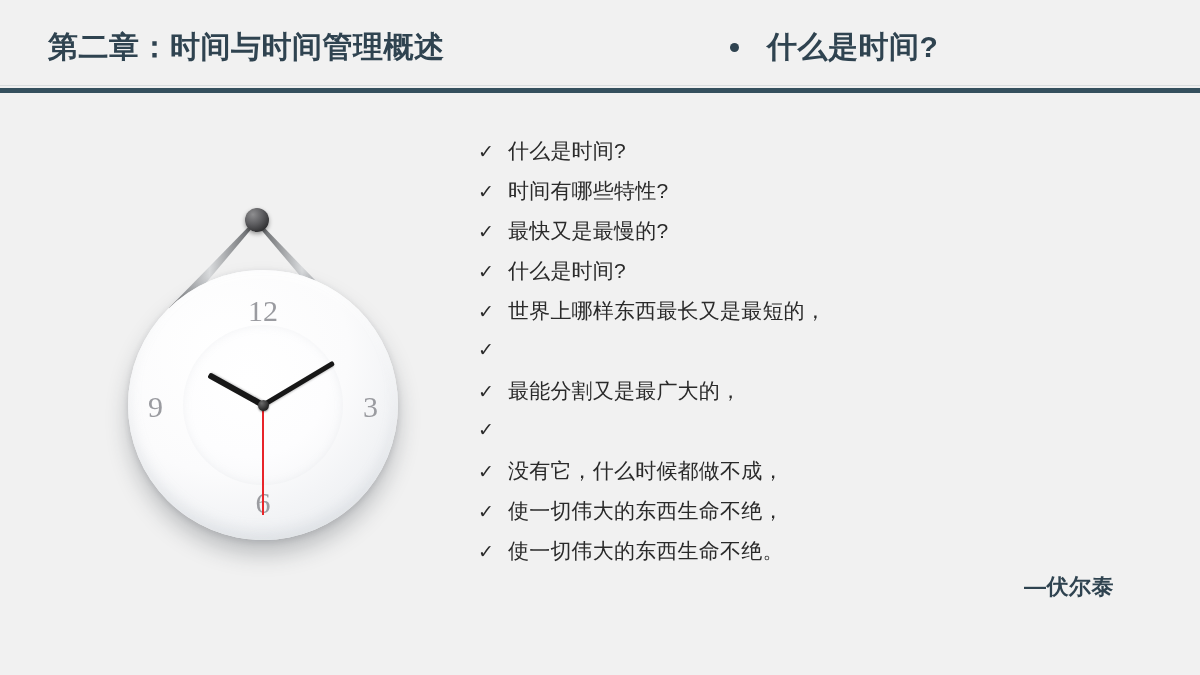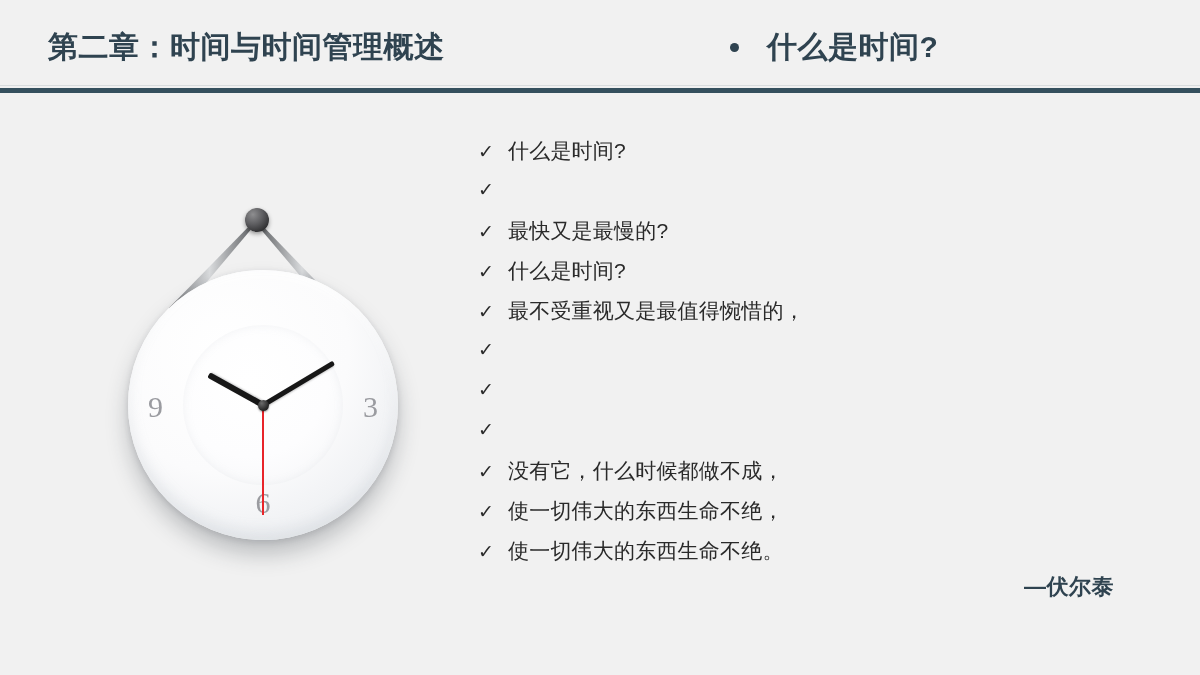--- a/index.html
+++ b/index.html
@@ -251,63 +251,66 @@
     </defs>
     <polygon points="149,24 153,24 72,120 63,112" fill="url(#wireGradLeft)"></polygon>
     <polygon points="147,24 151,24 236,112 228,120" fill="url(#wireGradRight)"></polygon>
   </svg>
 
   <div id="clock-knob"></div>
 
   <div id="clock-body">
     <div id="clock-face-inner"></div>
 
+    <div class="clock-numeral" id="clock-numeral-12">12</div>
     <div class="clock-numeral" id="clock-numeral-3">3</div>
     <div class="clock-numeral" id="clock-numeral-9">9</div>
     <div class="clock-numeral" id="clock-numeral-6">6</div>
 
     <div class="clock-hand" id="clock-hand-second"></div>
     <div class="clock-hand" id="clock-hand-hour"></div>
     <div class="clock-hand" id="clock-hand-minute"></div>
     <div id="clock-center-cap"></div>
   </div>
 </div>
 
 <div id="content-list">
 
   <div class="content-list-item">
     <span class="content-check-icon">✓</span>
     <span class="content-item-text">什么是时间?</span>
   </div>
 
   <div class="content-list-item">
     <span class="content-check-icon">✓</span>
+    <span class="content-item-text">时间有哪些特性?</span>
   </div>
 
   <div class="content-list-item">
     <span class="content-check-icon">✓</span>
     <span class="content-item-text">最快又是最慢的?</span>
   </div>
 
   <div class="content-list-item">
     <span class="content-check-icon">✓</span>
     <span class="content-item-text"> 什么是时间?</span>
   </div>
 
   <div class="content-list-item">
     <span class="content-check-icon">✓</span>
-    <span class="content-item-text">最不受重视又是最值得惋惜的，</span>
-  </div>
-
-  <div class="content-list-item">
-    <span class="content-check-icon">✓</span>
-  </div>
-
-  <div class="content-list-item">
-    <span class="content-check-icon">✓</span>
+    <span class="content-item-text">世界上哪样东西最长又是最短的，</span>
+  </div>
+
+  <div class="content-list-item">
+    <span class="content-check-icon">✓</span>
+  </div>
+
+  <div class="content-list-item">
+    <span class="content-check-icon">✓</span>
+    <span class="content-item-text">最能分割又是最广大的，</span>
   </div>
 
   <div class="content-list-item">
     <span class="content-check-icon">✓</span>
   </div>
 
   <div class="content-list-item">
     <span class="content-check-icon">✓</span>
     <span class="content-item-text">没有它，什么时候都做不成，</span>
   </div>

